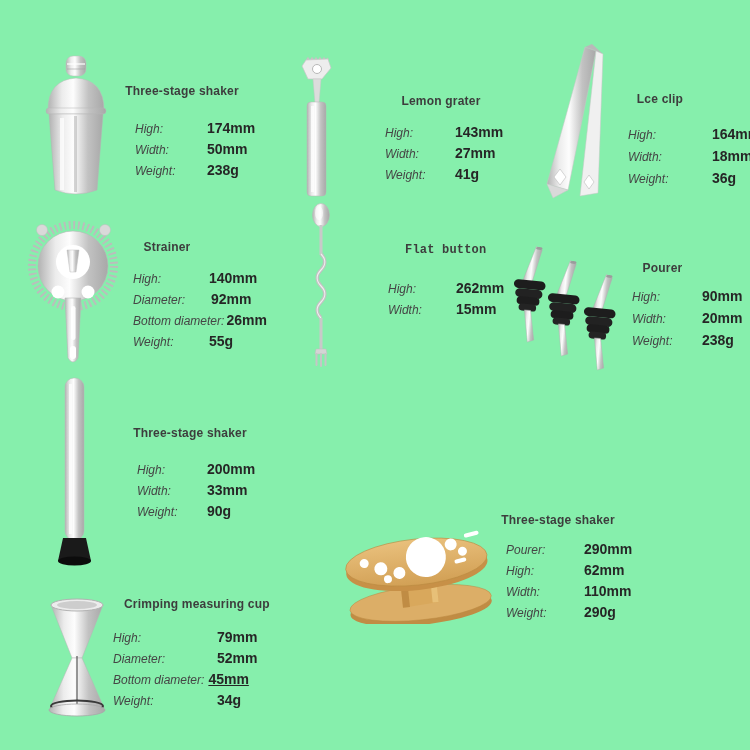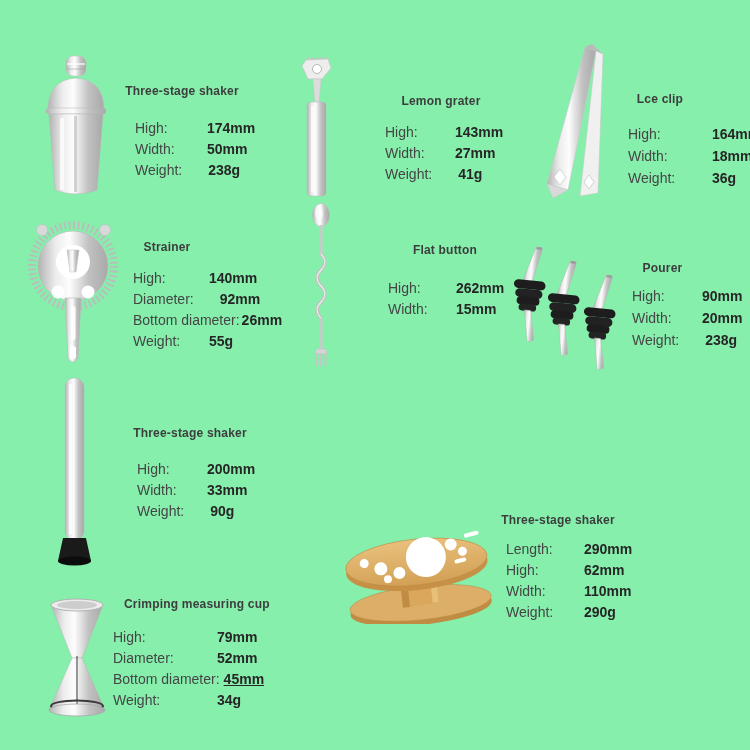--- a/index.html
+++ b/index.html
@@ -7,21 +7,21 @@
     position:relative;width:750px;height:750px;background:#86efac;
     font-family:"Liberation Sans",sans-serif;overflow:hidden;
   }
   .abs{position:absolute;}
   .p-title{
     position:absolute;font-size:12px;font-weight:bold;color:#3d3d3d;
     text-align:center;letter-spacing:.2px;white-space:nowrap;
   }
   .specs{position:absolute;}
   .spec-row{display:flex;align-items:baseline;height:21px;}
-  .spec-label{font-size:14px;color:#454545;min-width:var(--lw,46px);white-space:nowrap;}
+  .spec-label{font-size:12px;color:#454545;min-width:var(--lw,46px);white-space:nowrap;font-style:italic;}
   .spec-value{font-size:14px;font-weight:bold;color:#262626;margin-left:26px;white-space:nowrap;}
   svg{display:block;}
 </style>
 </head>
 <body>
 
 <div class="page">
 
   <svg width="0" height="0" aria-hidden="true">
     <defs>
@@ -170,21 +170,21 @@
       <rect x="16.5" y="23" width="3" height="30" fill="#c9c9c9"></rect>
       <path d="M18,52 c5,5 5,11 0,16 c-5,5 -5,11 0,16 c5,5 5,11 0,16 c-5,5 -5,11 0,16" fill="none" stroke="#c2c2c2" stroke-width="3.5"></path>
       <path d="M18,52 c5,5 5,11 0,16 c-5,5 -5,11 0,16 c5,5 5,11 0,16 c-5,5 -5,11 0,16" fill="none" stroke="#efefef" stroke-width="1.2"></path>
       <rect x="16.5" y="116" width="3" height="32" fill="#c9c9c9"></rect>
       <path d="M13,147 h10 l1,5 h-12 z" fill="#d4d4d4" stroke="#bcbcbc" stroke-width=".5"></path>
       <rect x="12.5" y="151" width="2" height="13" rx="1" fill="#c6c6c6"></rect>
       <rect x="17" y="151" width="2" height="14" rx="1" fill="#c6c6c6"></rect>
       <rect x="21.5" y="151" width="2" height="13" rx="1" fill="#c6c6c6"></rect>
     </svg>
   </div>
-  <div class="p-title" style="left:405px;top:243px;width:80px;">Flat button</div>
+  <div class="p-title" style="left:405px;top:243px;width:80px;font-family:Liberation Mono, monospace;">Flat button</div>
   <div class="specs" style="left:388px;top:280px;--lw:42px;">
     <div class="spec-row">
       <span class="spec-label">High:</span>
       <span class="spec-value">262mm</span>
     </div>
     <div class="spec-row">
       <span class="spec-label">Width:</span>
       <span class="spec-value">15mm</span>
     </div>
   </div>
@@ -254,21 +254,21 @@
         <circle cx="112" cy="30" r="6" fill="#ffffff"></circle>
         <circle cx="123" cy="38" r="4.5" fill="#ffffff"></circle>
         <rect x="126" y="20" width="15" height="4" rx="2" fill="#ffffff" transform="rotate(-8 133 22)"></rect>
         <rect x="114" y="45" width="12" height="4" rx="2" fill="#ffffff" transform="rotate(-8 120 47)"></rect>
       </g>
     </svg>
   </div>
   <div class="p-title" style="left:498px;top:513px;width:120px;">Three-stage shaker</div>
   <div class="specs" style="left:506px;top:541px;--lw:52px;">
     <div class="spec-row">
-      <span class="spec-label">Length:</span>
+      <span class="spec-label">Pourer:</span>
       <span class="spec-value">290mm</span>
     </div>
     <div class="spec-row">
       <span class="spec-label">High:</span>
       <span class="spec-value">62mm</span>
     </div>
     <div class="spec-row">
       <span class="spec-label">Width:</span>
       <span class="spec-value">110mm</span>
     </div>

